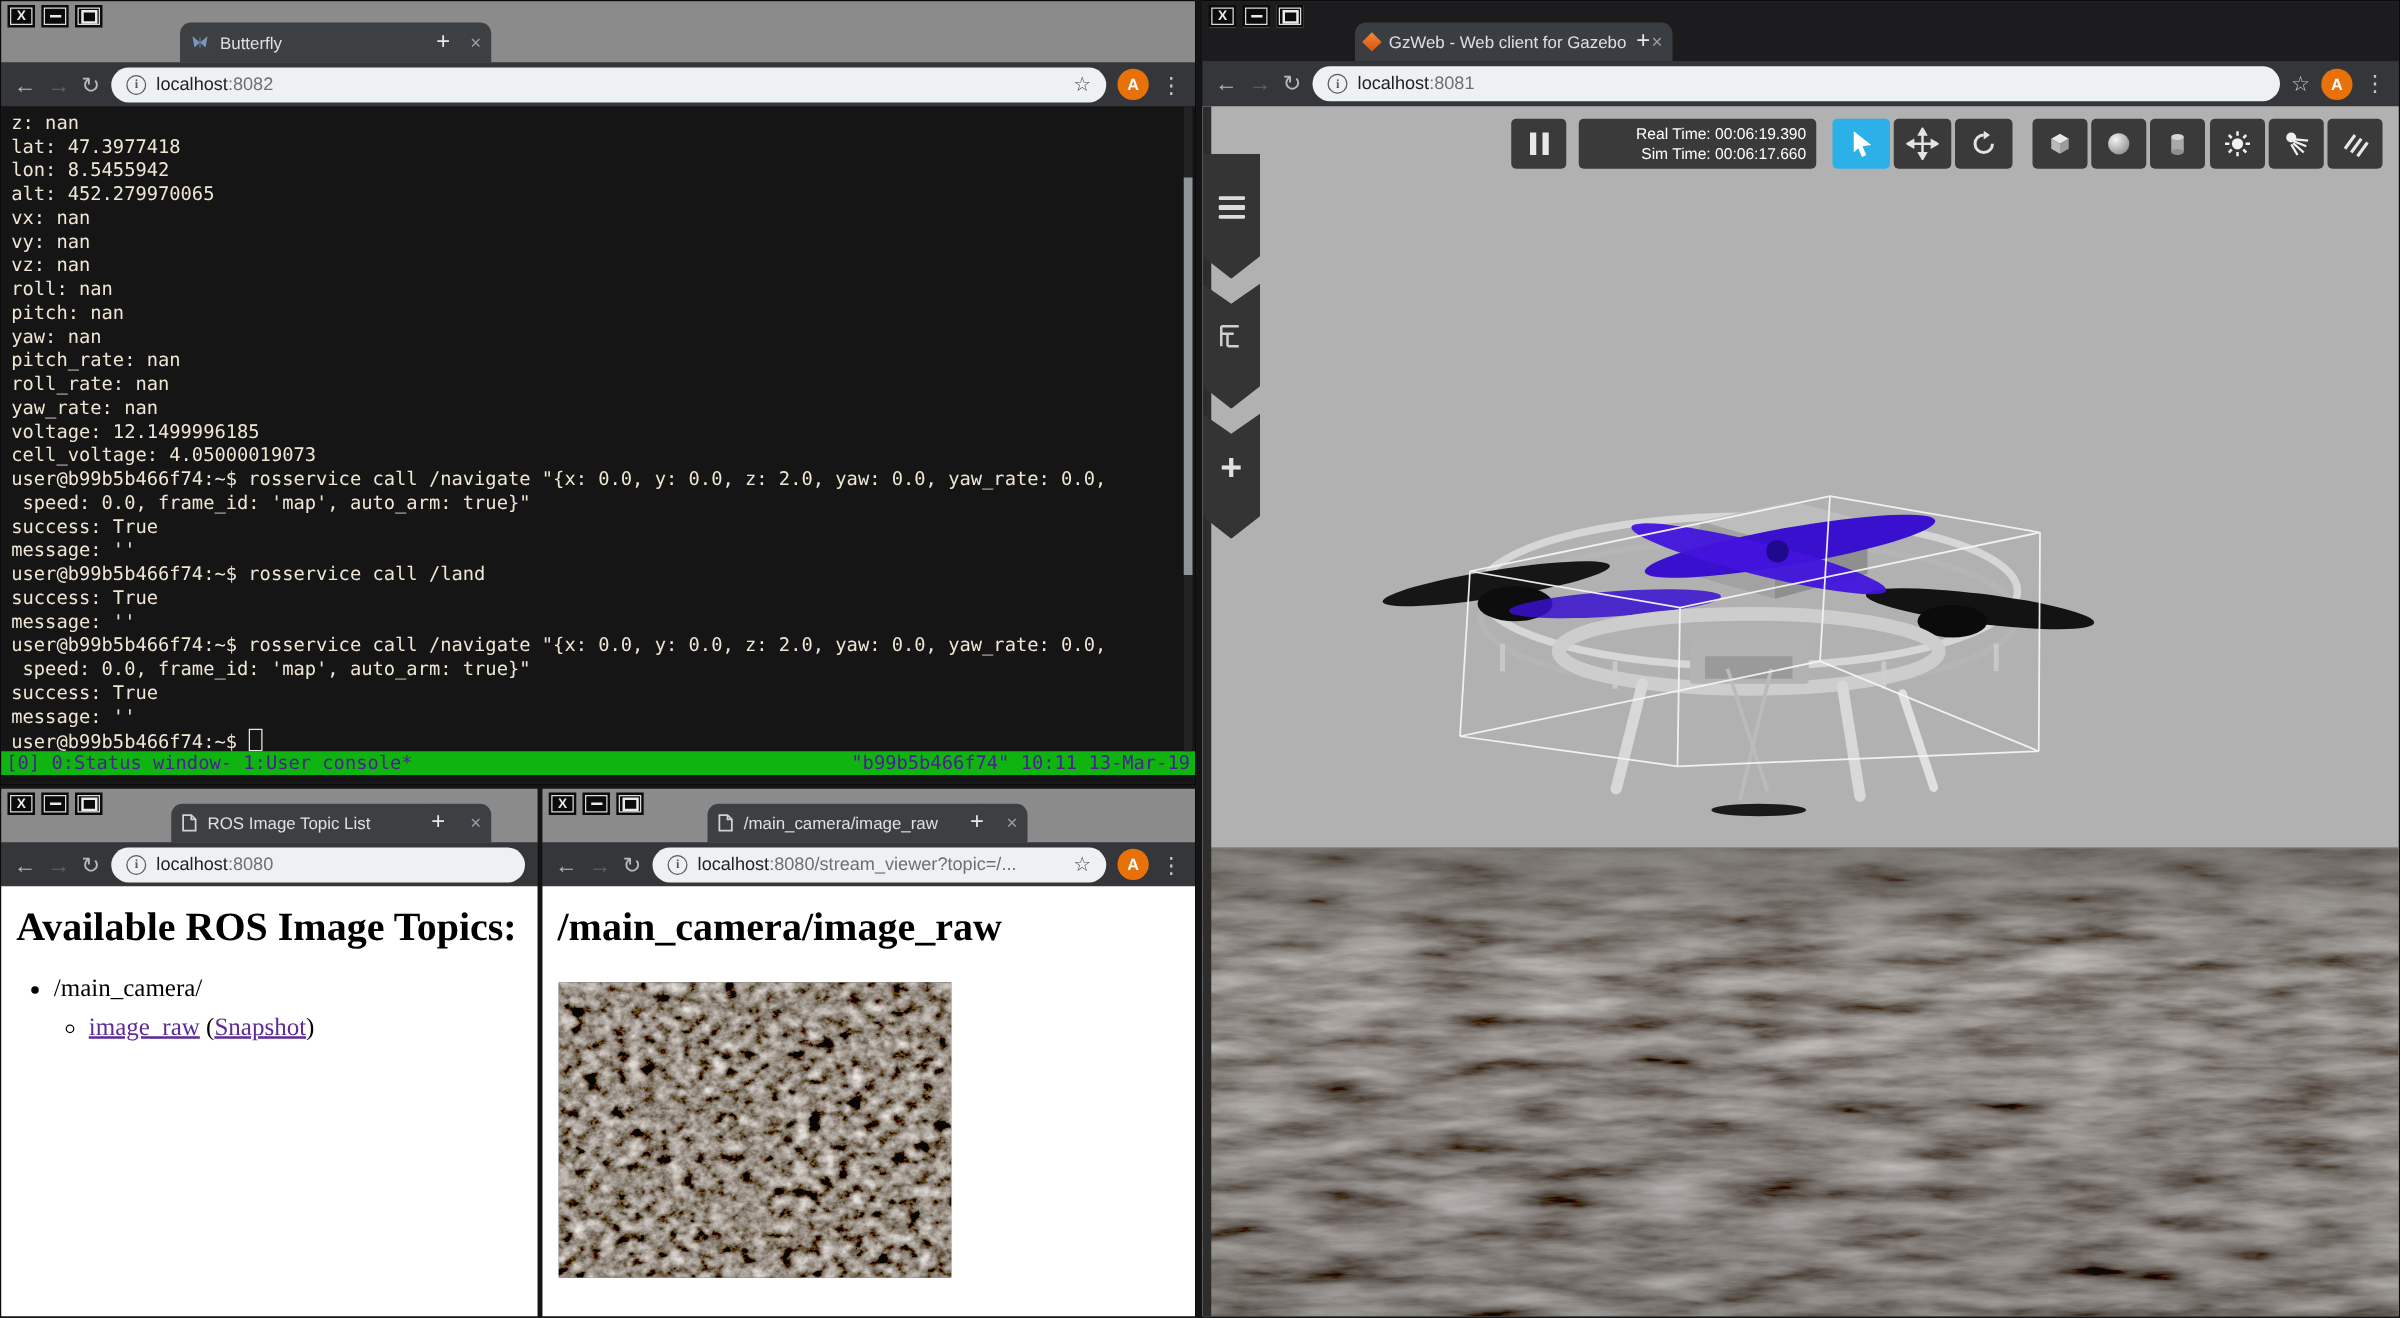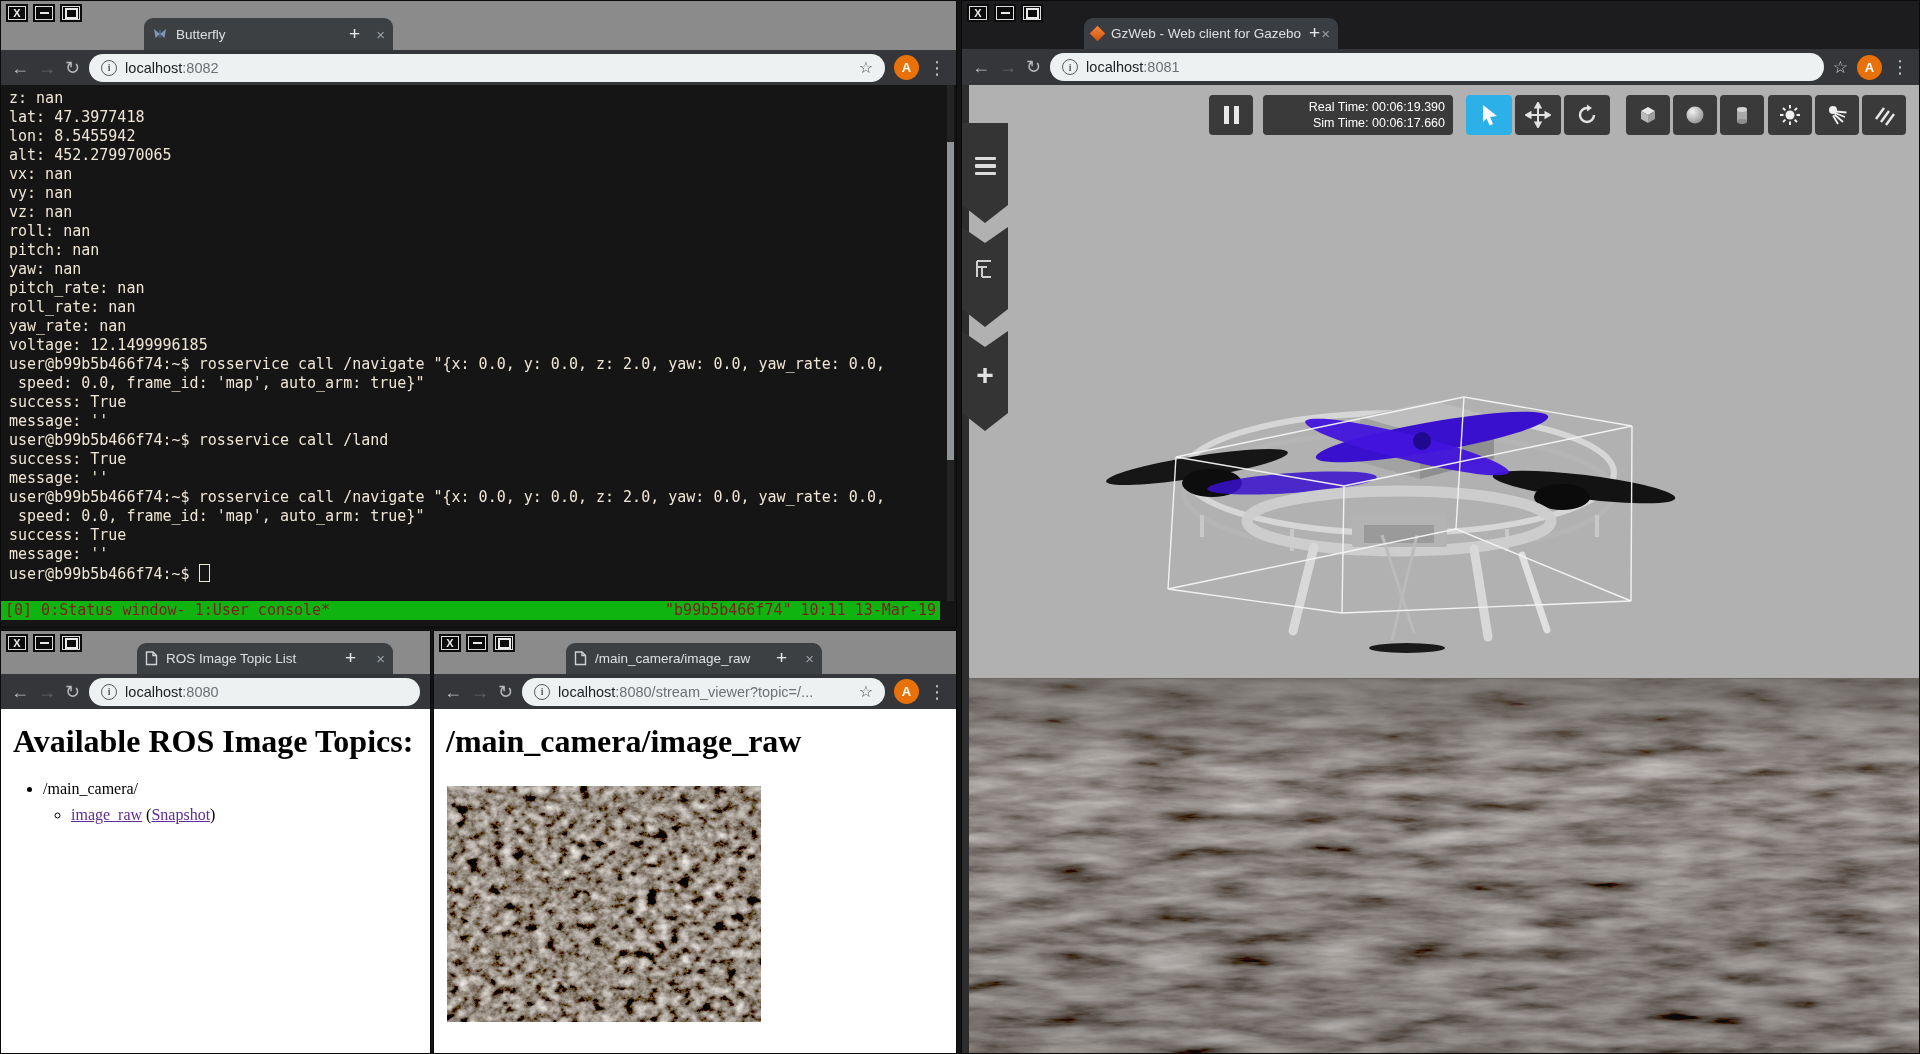--- a/index.html
+++ b/index.html
@@ -34,29 +34,29 @@
   .star-out{color:#caccce;font-size:17px;}
   .avatar{width:25px;height:25px;border-radius:50%;background:#e8710a;color:#fff;font-size:13px;font-weight:bold;
           display:flex;align-items:center;justify-content:center;flex:0 0 auto;}
   .dots{color:#c3c6c9;font-size:18px;letter-spacing:0;}
   
   .terminal{position:absolute;left:0;right:0;top:84px;bottom:0;background:#151515;
             font-family:"DejaVu Sans Mono",monospace;font-size:15px;line-height:19px;color:#efe6d5;}
   .tlines{position:absolute;left:8px;top:4px;right:14px;}
   .tline{white-space:pre;height:19px;}
   .cursor{display:inline-block;width:9px;height:16px;border:1px solid #efe6d5;vertical-align:-3px;}
-  .tmuxbar{position:absolute;left:0;right:16px;top:516px;height:19px;background:#10b410;color:#7f1d1d;
+  .tmuxbar{position:absolute;left:0;right:0;top:516px;height:19px;background:#10b410;color:#4c1d95;
            display:flex;justify-content:space-between;padding:0 4px;white-space:pre;}
   .scrolltrack{position:absolute;right:2px;top:0;width:7px;height:516px;background:#232323;}
   .scrollthumb{position:absolute;left:0;top:57px;width:7px;height:318px;background:#8f9496;}
   
   .page{position:absolute;left:0;right:0;top:708px;bottom:0;background:#fff;color:#000;
         font-family:"Liberation Serif",serif;overflow:hidden;}
   .page h1{font-size:32px;margin:14px 0 0 12px;font-weight:bold;}
-  .page ul{margin:20px 0 0 0;padding-left:42px;font-size:16px;}
+  .page ul{margin:20px 0 0 0;padding-left:42px;font-size:20px;}
   .page ul ul{list-style:circle;padding-left:28px;margin-top:8px;}
   .page a{color:#5e2b97;text-decoration:underline;}
   .camimg{position:relative;width:314px;height:236px;margin:26px 0 0 13px;background:#3a3836;}
   
   .gzview{position:absolute;left:0;right:0;top:84px;bottom:0;background:#b1b1b1;overflow:hidden;}
   .gzground{position:absolute;left:0;right:0;bottom:0;height:374px;border-top:1px solid rgba(45,42,40,.55);}
   .gzground::after{content:"";position:absolute;inset:0;
      background:linear-gradient(180deg, rgba(96,92,87,.55) 0%, rgba(96,92,87,0) 26%, rgba(10,9,8,.12) 100%);}
   .gzstrip{position:absolute;left:0;top:0;bottom:0;width:7px;background:#2d2d2d;}
   .gztab{position:absolute;left:0;width:46px;height:100px;background:#343434;display:flex;align-items:center;justify-content:center;}
@@ -127,20 +127,21 @@
         <div class="tline">vx: nan</div>
         <div class="tline">vy: nan</div>
         <div class="tline">vz: nan</div>
         <div class="tline">roll: nan</div>
         <div class="tline">pitch: nan</div>
         <div class="tline">yaw: nan</div>
         <div class="tline">pitch_rate: nan</div>
         <div class="tline">roll_rate: nan</div>
         <div class="tline">yaw_rate: nan</div>
         <div class="tline">voltage: 12.1499996185</div>
+        <div class="tline">cell_voltage: 4.05000019073</div>
         <div class="tline">user@b99b5b466f74:~$ rosservice call /navigate "{x: 0.0, y: 0.0, z: 2.0, yaw: 0.0, yaw_rate: 0.0,</div>
         <div class="tline"> speed: 0.0, frame_id: 'map', auto_arm: true}"</div>
         <div class="tline">success: True</div>
         <div class="tline">message: ''</div>
         <div class="tline">user@b99b5b466f74:~$ rosservice call /land</div>
         <div class="tline">success: True</div>
         <div class="tline">message: ''</div>
         <div class="tline">user@b99b5b466f74:~$ rosservice call /navigate "{x: 0.0, y: 0.0, z: 2.0, yaw: 0.0, yaw_rate: 0.0,</div>
         <div class="tline"> speed: 0.0, frame_id: 'map', auto_arm: true}"</div>
         <div class="tline">success: True</div>

